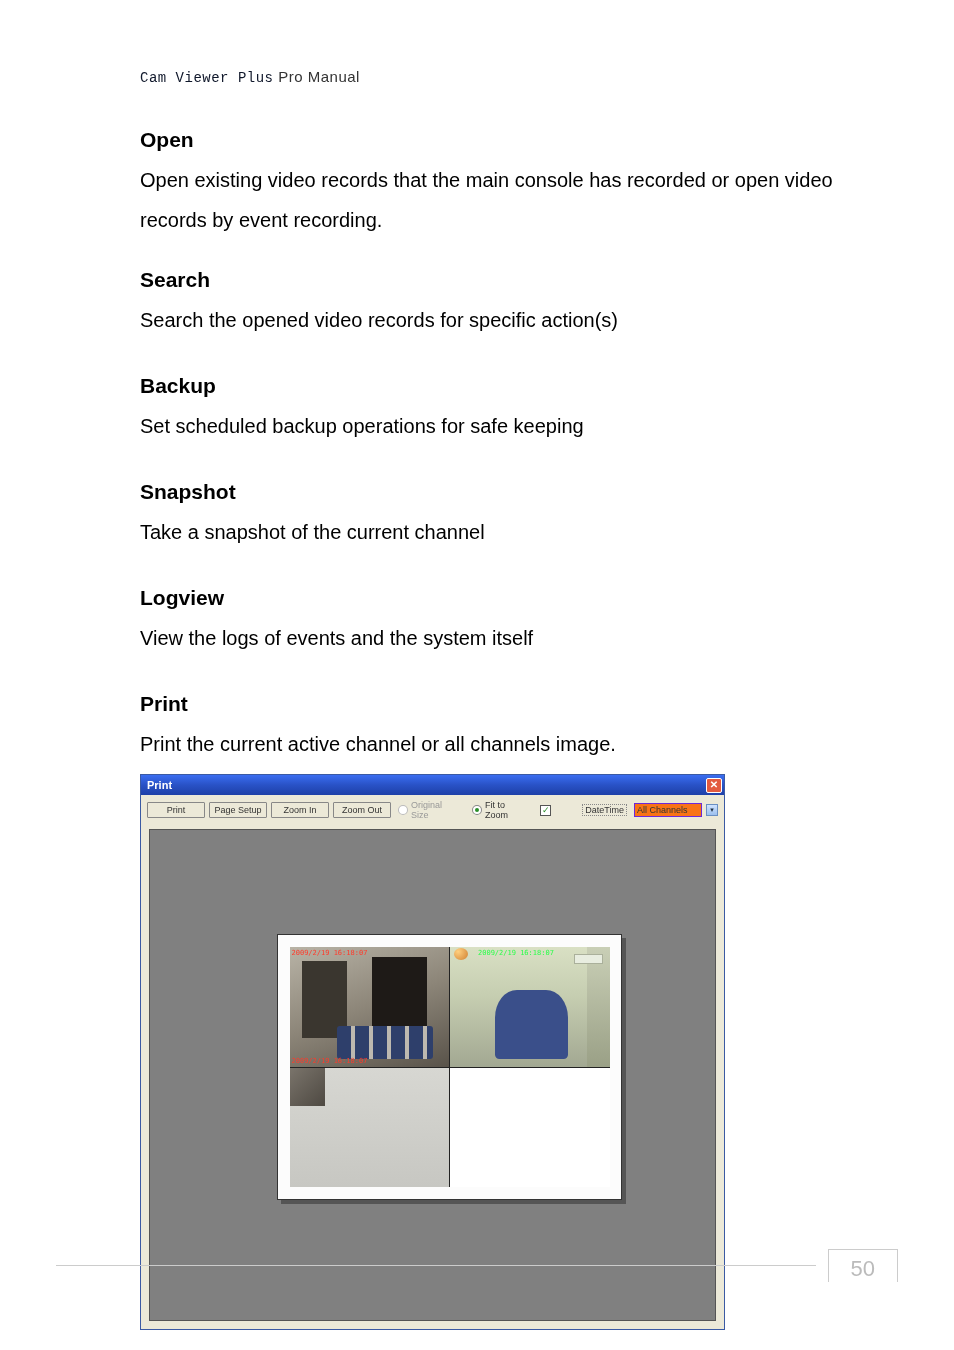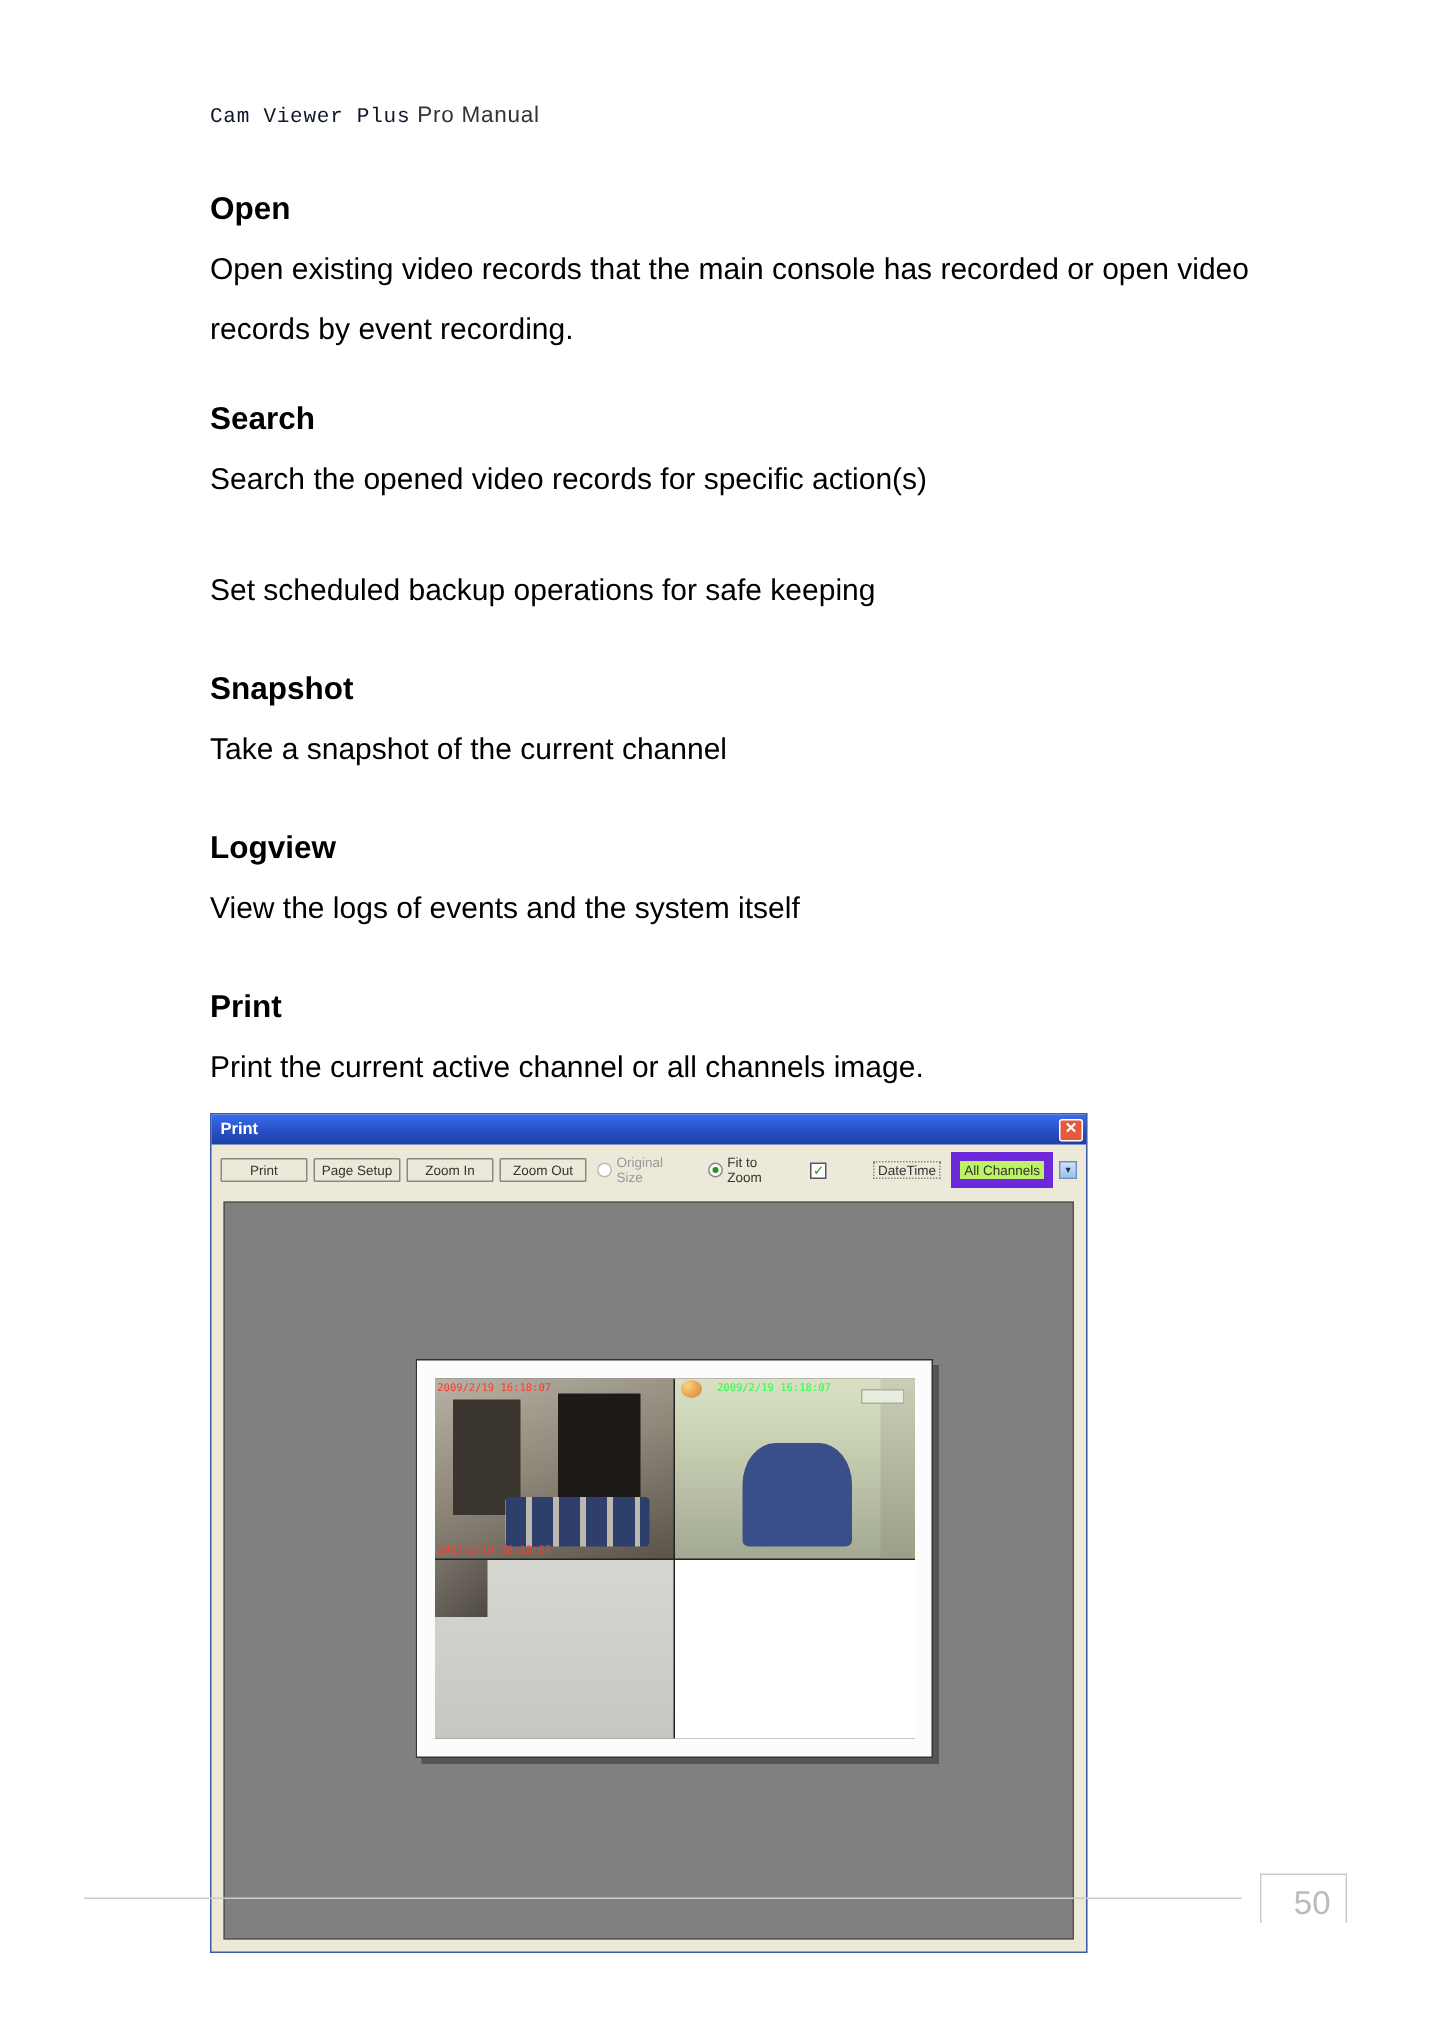--- a/index.html
+++ b/index.html
@@ -94,23 +94,23 @@
   }
   .radio-dot.sel::after { content:""; width:4px; height:4px; background:#2a8f2a; border-radius:50%; }
   .radio-dot.disabled { border-color:#bbb; }
   .checkbox {
     width:11px; height:11px; border:1px solid #555; background:#fff;
     display:inline-flex; align-items:center; justify-content:center;
     font-size:9px; color:#2a8f2a; line-height:9px;
   }
   .datetime-label { border:1px dotted #888; padding:0 2px;margin-left:28px; }
   .combo {
-    border:6px solid #6d28d9; background:#bef264;
+    border:1px solid #6d28d9; background:#f97316;
     padding:1px 2px; font-size:9px; min-width:68px;
-    display:flex; align-items:center; justify-content:center;
+    display:flex; align-items:center; justify-content:flex-start;
   }
   .combo-arrow {
     width:12px; height:12px; background:linear-gradient(#cfe3ff,#9cc0ee);
     border:1px solid #6a8fc2; display:inline-flex; align-items:center; justify-content:center;
     font-size:7px; color:#234;
   }
 
   .preview-area {
     margin: 4px 8px 8px 8px;
     height: 492px;
@@ -155,21 +155,21 @@
   .cam4 { background:#ffffff; }
 
   
   .footer {
     position:absolute; bottom:68px; left:0; width:954px;
     display:flex; align-items:center;
   }
   .footer-line { flex:1; height:1px; background:#ccc; margin-left:56px; }
   .page-box {
     border:1px solid #ccc; border-bottom:none;
-    padding:6px 10px 0 22px; margin:0 56px 0 12px;
+    padding:6px 22px 0 22px; margin:0 56px 0 12px;
     font-size:22px; color:#bbb;
   }
 </style>
 </head>
 <body>
 
 <div class="page">
   <div class="header-title">
     <span class="mono">Cam Viewer Plus</span><span> Pro Manual</span>
   </div>
@@ -179,20 +179,21 @@
     <div class="section-body">Open existing video records that the main console has recorded or open video records by event recording.</div>
   </div>
 
   <div>
     <div class="section-heading">Search</div>
     <div class="section-body">Search the opened video records for specific action(s)</div>
   </div>
   <div class="gap"></div>
 
   <div>
+    <div class="section-heading">Backup</div>
     <div class="section-body">Set scheduled backup operations for safe keeping</div>
   </div>
   <div class="gap"></div>
 
   <div>
     <div class="section-heading">Snapshot</div>
     <div class="section-body">Take a snapshot of the current channel</div>
   </div>
   <div class="gap"></div>
 

